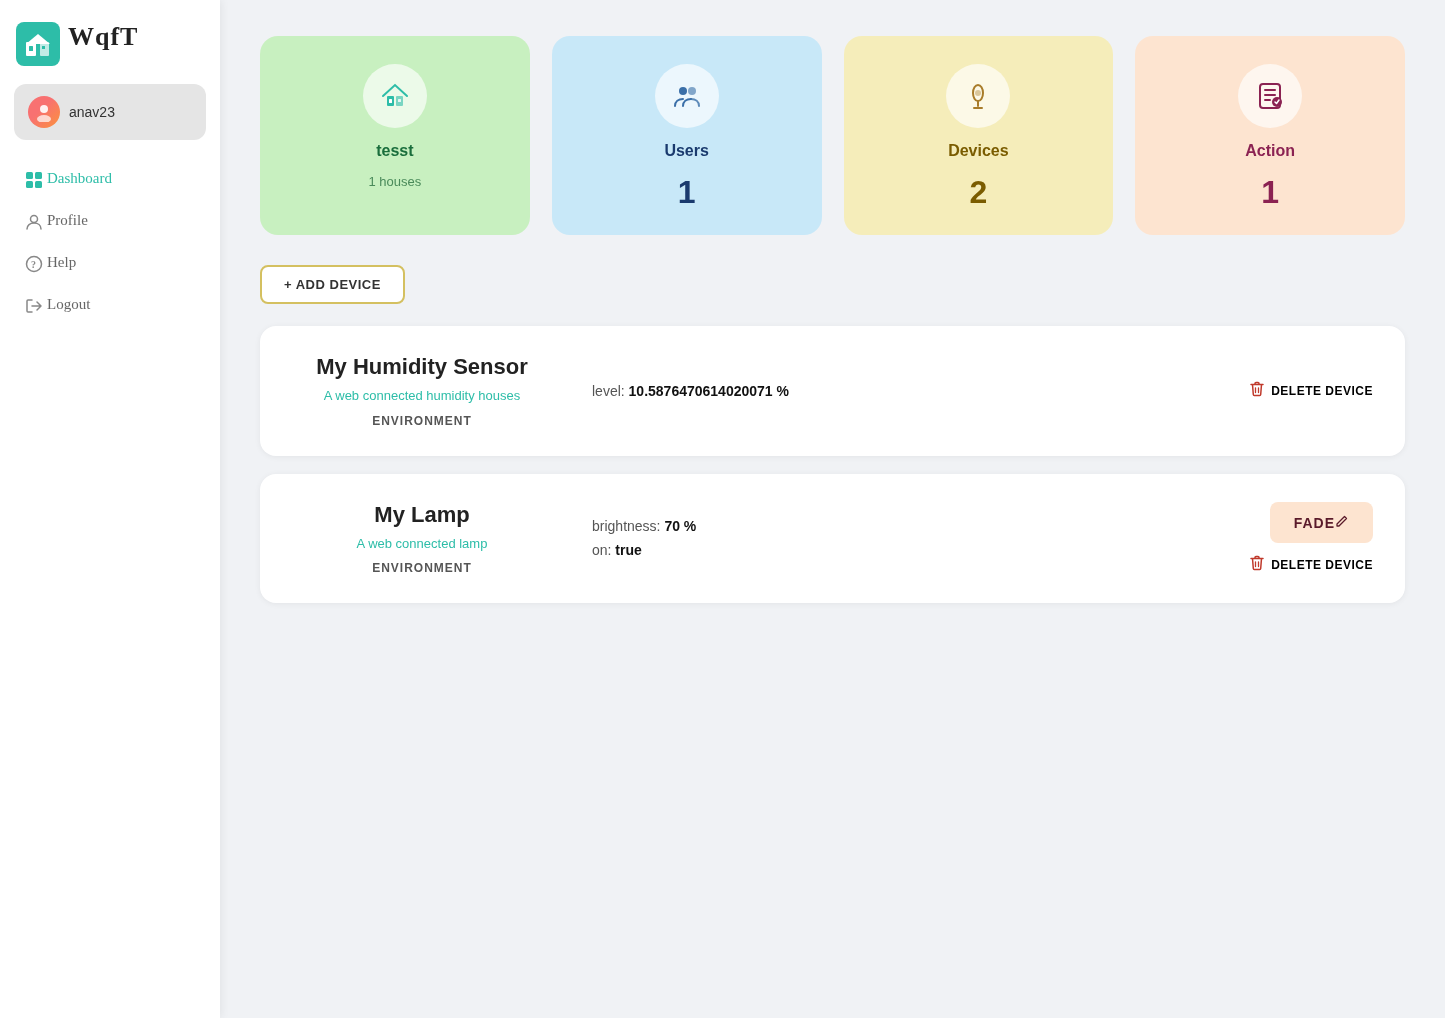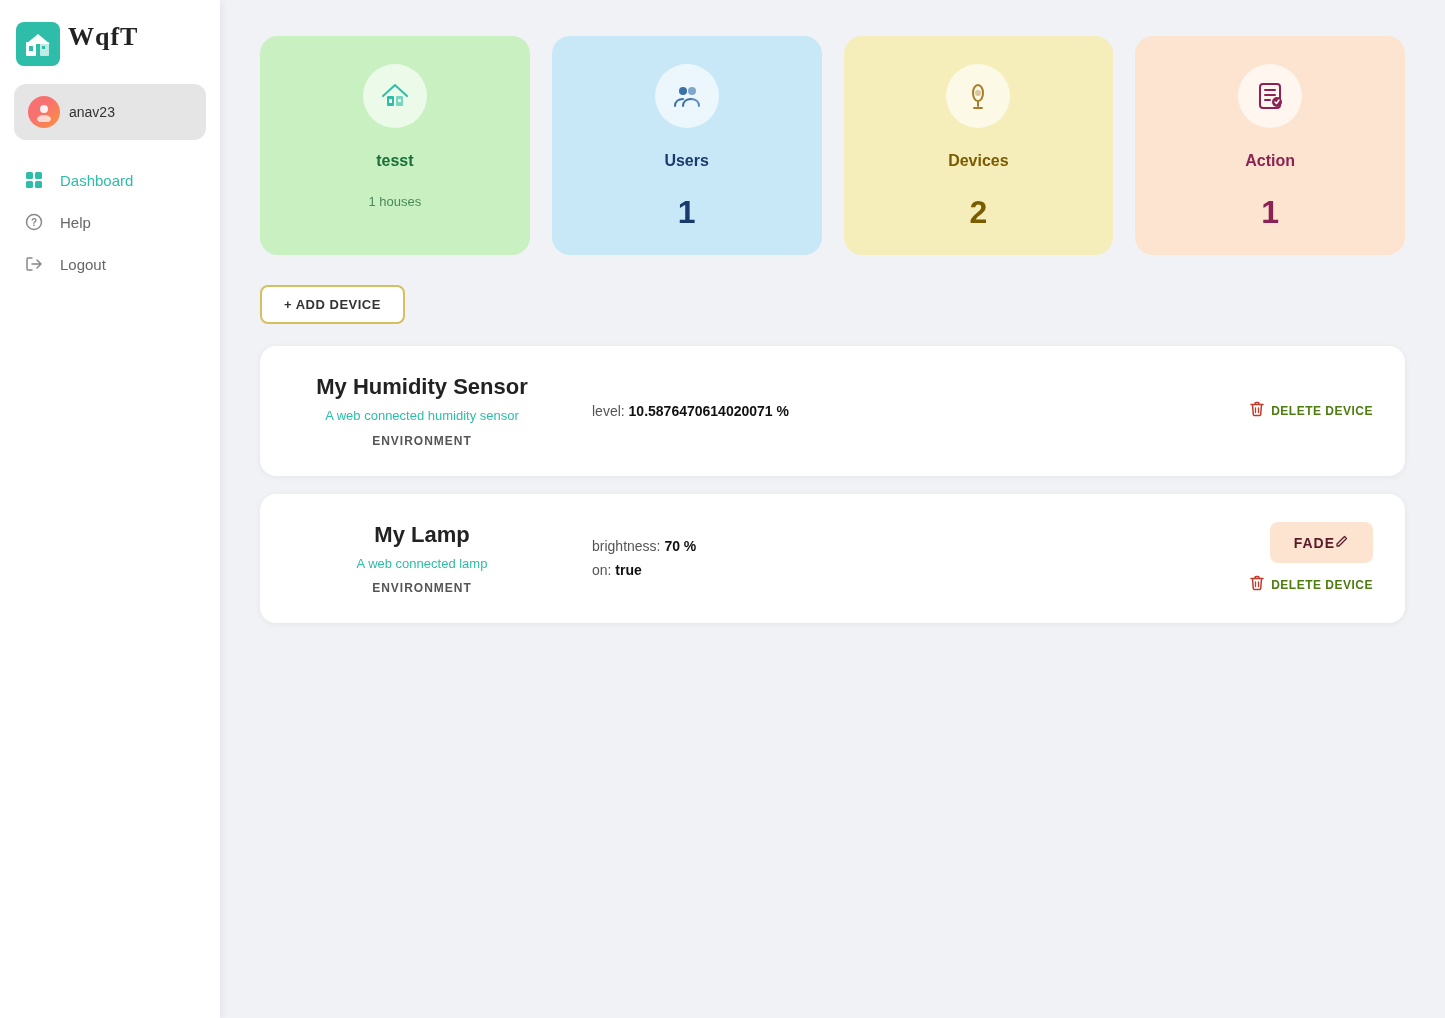--- a/index.html
+++ b/index.html
@@ -71,28 +71,29 @@
       font-weight: 500;
     }
     .sidebar-nav {
       display: flex;
       flex-direction: column;
       gap: 2px;
       padding: 0 10px;
     }
     .nav-item {
       display: flex;
-      align-items: center;
-      gap: 16px;
+      align-items: flex-start;
+      gap: 3px;
       padding: 10px 14px;
       border-radius: 8px;
       color: #666;
       cursor: pointer;
       font-size: 15px;
       transition: background 0.15s;
+      font-family: Liberation Serif, serif;
     }
     .nav-item.active { color: #2dbda8; }
     .nav-icon {
       width: 20px;
       height: 20px;
       display: flex;
       align-items: center;
       justify-content: center;
       font-size: 16px;
     }
@@ -116,21 +117,21 @@
       grid-template-columns: repeat(4, 1fr);
       gap: 22px;
       margin-bottom: 30px;
     }
     .stat-card {
       border-radius: 18px;
       padding: 28px 20px 24px 20px;
       display: flex;
       flex-direction: column;
       align-items: center;
-      gap: 24px;
+      gap: 14px;
     }
     .stat-card.green { background: #c8f0c0; }
     .stat-card.blue { background: #c8e8f8; }
     .stat-card.yellow { background: #f5edba; }
     .stat-card.peach { background: #fde4d0; }
 
     .stat-icon-circle {
       width: 64px;
       height: 64px;
       border-radius: 50%;
@@ -233,21 +234,21 @@
     .device-actions {
       display: flex;
       flex-direction: column;
       gap: 12px;
       align-items: flex-end;
     }
     .delete-btn {
       display: flex;
       align-items: center;
       gap: 7px;
-      color: #4d7c0f;
+      color: #000000;
       font-size: 12px;
       font-weight: 700;
       letter-spacing: 0.5px;
       cursor: pointer;
       text-transform: uppercase;
       background: none;
       border: none;
     }
     .delete-icon { font-size: 15px; }
 
@@ -302,20 +303,29 @@
           <rect x="10" y="1" width="7" height="7" rx="1.5" fill="#2dbda8"></rect>
           <rect x="1" y="10" width="7" height="7" rx="1.5" fill="#2dbda8"></rect>
           <rect x="10" y="10" width="7" height="7" rx="1.5" fill="#2dbda8"></rect>
         </svg>
       </span>
       <span>Dashboard</span>
     </div>
     <div class="nav-item">
       <span class="nav-icon">
         <svg width="18" height="18" viewBox="0 0 18 18" fill="none">
+          <circle cx="9" cy="6" r="3.5" stroke="#888" stroke-width="1.5"></circle>
+          <path d="M2 16c0-3.866 3.134-6 7-6s7 2.134 7 6" stroke="#888" stroke-width="1.5" stroke-linecap="round"></path>
+        </svg>
+      </span>
+      <span>Profile</span>
+    </div>
+    <div class="nav-item">
+      <span class="nav-icon">
+        <svg width="18" height="18" viewBox="0 0 18 18" fill="none">
           <circle cx="9" cy="9" r="7.5" stroke="#888" stroke-width="1.5"></circle>
           <text x="6" y="13" fill="#888" font-size="10" font-weight="700">?</text>
         </svg>
       </span>
       <span>Help</span>
     </div>
     <div class="nav-item">
       <span class="nav-icon">
         <svg width="18" height="18" viewBox="0 0 18 18" fill="none">
           <path d="M7 3H3a1 1 0 00-1 1v10a1 1 0 001 1h4" stroke="#888" stroke-width="1.5" stroke-linecap="round"></path>
@@ -391,21 +401,21 @@
   
   <button class="add-device-btn">
     <span>+ ADD DEVICE</span>
   </button>
 
   
   <div class="device-card">
     <div class="device-info">
       <div class="device-name">My Humidity Sensor</div>
       <div class="device-desc">
-        <span>A web connected </span><span style="color:#2dbda8">humidity</span><span> sensor</span>
+        <span>A web connected </span><span style="color:#2dbda8">humidity</span><span> houses</span>
       </div>
       <div class="device-tag">ENVIRONMENT</div>
     </div>
     <div class="device-stats">
       <div class="device-stat-row">
         <span>level:</span>
         <strong>10.5876470614020071 %</strong>
       </div>
     </div>
     <div class="device-actions">

